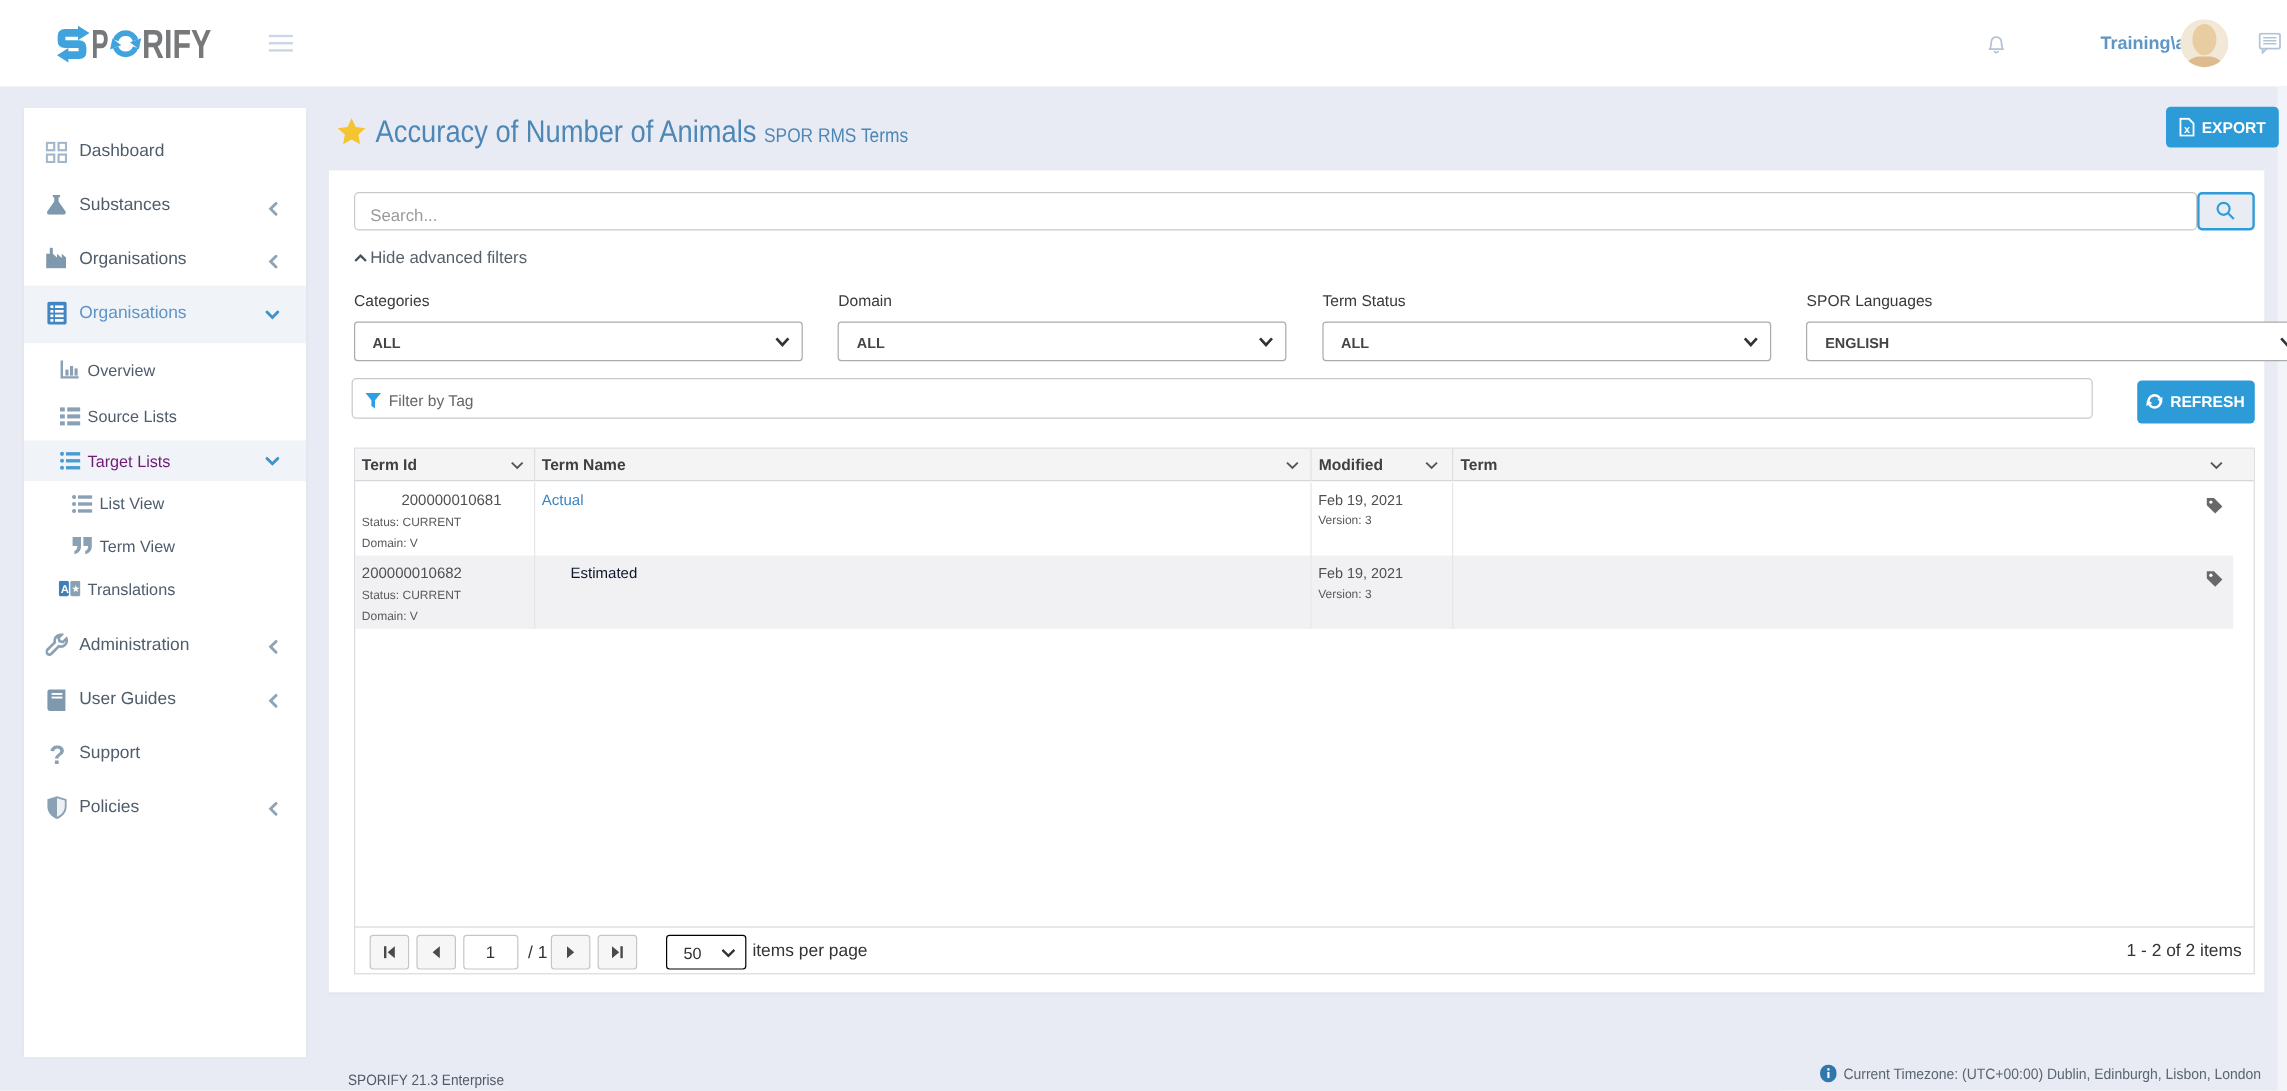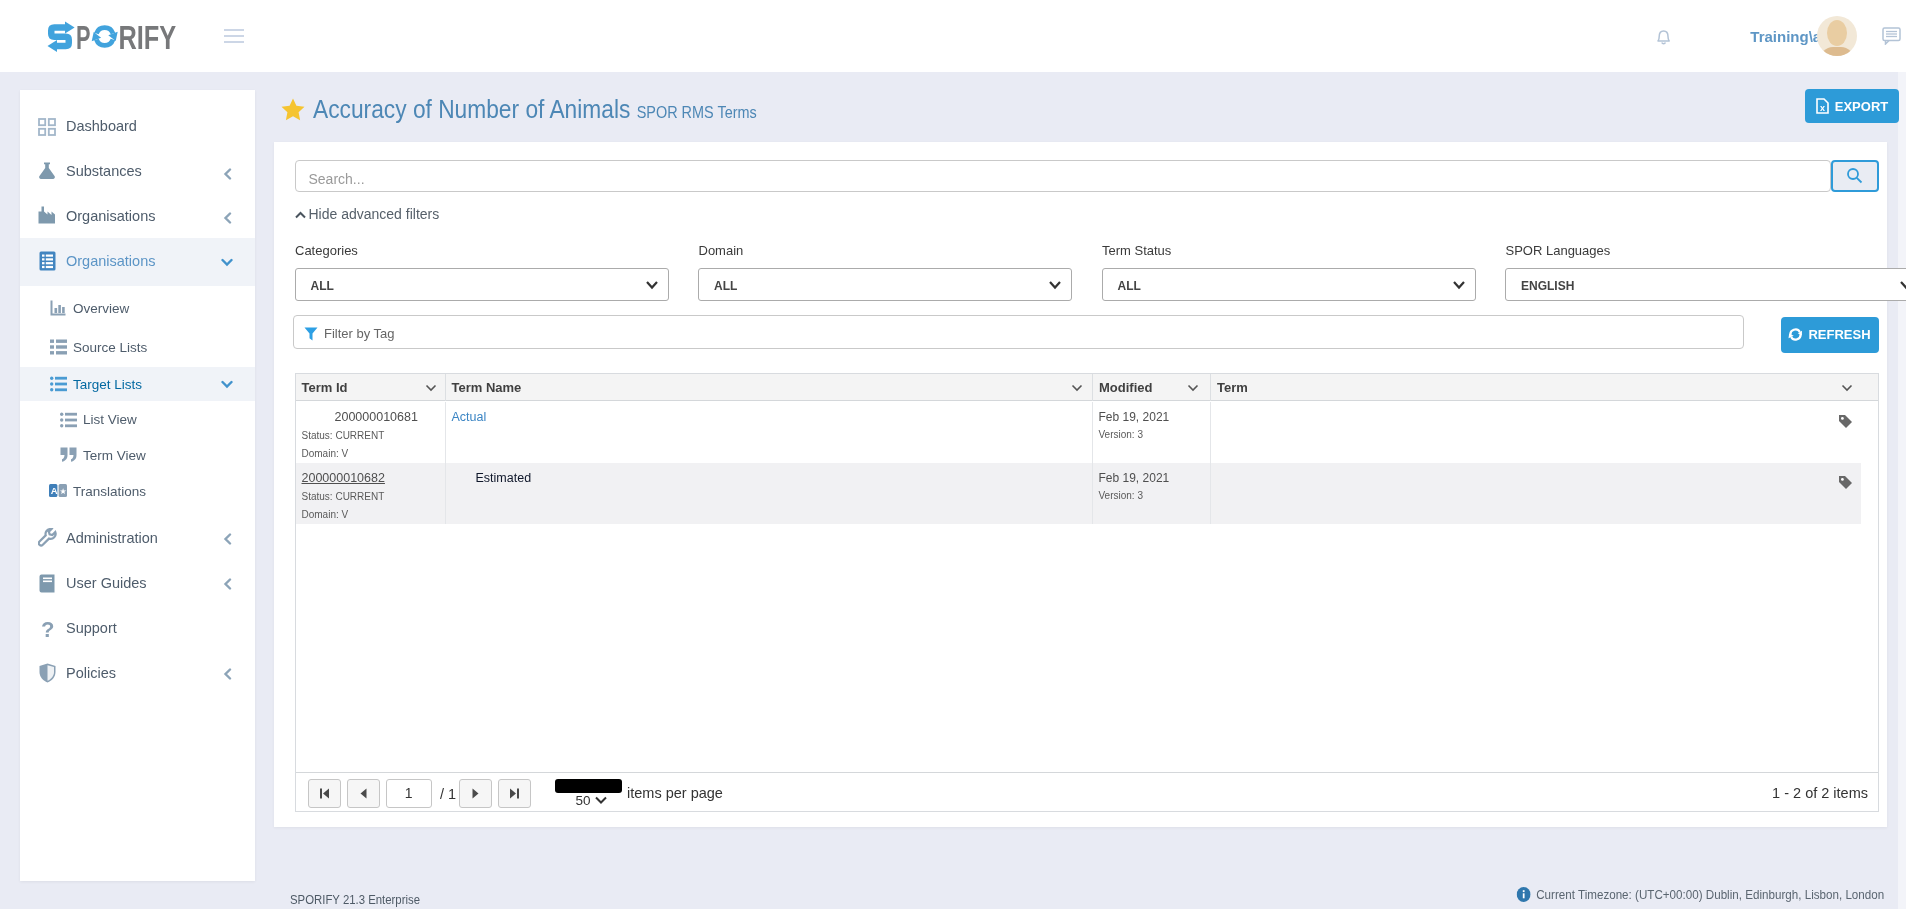--- a/index.html
+++ b/index.html
@@ -130,21 +130,21 @@
 <svg class="abs" style="left:50px; top:376px;" width="17" height="16" viewBox="0 0 17 16">
   <g fill="#4a9bd3">
       <circle cx="1.7" cy="2.2" r="1.7"></circle>
       <rect x="5" y="0.8" width="12" height="2.8"></rect>
       <circle cx="1.7" cy="8" r="1.7"></circle>
       <rect x="5" y="6.6" width="12" height="2.8"></rect>
       <circle cx="1.7" cy="13.8" r="1.7"></circle>
       <rect x="5" y="12.4" width="12" height="2.8"></rect>
     </g>
 </svg>
-<div class="abs" style="left:73px; top:377px; font-size:13.5px; color:#0369a1;">Target Lists</div>
+<div class="abs" style="left:73px; top:377px; font-size:13.5px; color:#701a75;">Target Lists</div>
 <svg class="abs" style="left:221px; top:380px;" width="12" height="9" viewBox="0 0 12 9">
     <path d="M1.5 2 L6 6.5 L10.5 2" fill="none" stroke="#4192cc" stroke-width="2.4" stroke-linecap="round"></path>
   </svg>
 
 <svg class="abs" style="left:60px; top:412px;" width="17" height="16" viewBox="0 0 17 16">
   <g fill="#8aa0b4">
       <circle cx="1.7" cy="2.2" r="1.7"></circle>
       <rect x="5" y="0.8" width="12" height="2.8"></rect>
       <circle cx="1.7" cy="8" r="1.7"></circle>
       <rect x="5" y="6.6" width="12" height="2.8"></rect>
@@ -307,21 +307,21 @@
 <div class="abs" style="left:301.5px; top:429.5px; font-size:10px; color:#5a5a5a;">Status: CURRENT</div>
 <div class="abs" style="left:301.5px; top:448px; font-size:10px; color:#5a5a5a;">Domain: V</div>
 <div class="abs" style="left:451.5px; top:410px; font-size:12.5px; color:#3b85c4;">Actual</div>
 <div class="abs" style="left:1098.5px; top:410px; font-size:12px; color:#4f4f4f;">Feb 19, 2021</div>
 <div class="abs" style="left:1098.5px; top:428.5px; font-size:10px; color:#5a5a5a;">Version: 3</div>
 <svg class="abs" style="left:1838px; top:414px;" width="15" height="15" viewBox="0 0 15 15">
   <path d="M1 1 h6 l7 7 l-6 6 l-7 -7 z" fill="#686868"></path>
     <circle cx="4.4" cy="4.4" r="1.4" fill="#fff"></circle>
 </svg>
 
-<div class="abs" style="left:301.5px; top:471px; font-size:12.5px; color:#4f4f4f;text-decoration:underline;">200000010682</div>
+<div class="abs" style="left:301.5px; top:471px; font-size:12.5px; color:#4f4f4f;">200000010682</div>
 <div class="abs" style="left:301.5px; top:490.5px; font-size:10px; color:#5a5a5a;">Status: CURRENT</div>
 <div class="abs" style="left:301.5px; top:509px; font-size:10px; color:#5a5a5a;">Domain: V</div>
 <div class="abs" style="left:451.5px; top:471px; font-size:12.5px; color:#0f172a;padding-left:24px;">Estimated</div>
 <div class="abs" style="left:1098.5px; top:471px; font-size:12px; color:#4f4f4f;">Feb 19, 2021</div>
 <div class="abs" style="left:1098.5px; top:489.5px; font-size:10px; color:#5a5a5a;">Version: 3</div>
 <svg class="abs" style="left:1838px; top:475px;" width="15" height="15" viewBox="0 0 15 15">
   <path d="M1 1 h6 l7 7 l-6 6 l-7 -7 z" fill="#686868"></path>
     <circle cx="4.4" cy="4.4" r="1.4" fill="#fff"></circle>
 </svg>
 
@@ -344,21 +344,21 @@
   <svg width="9" height="11" viewBox="0 0 9 11">
       <polygon points="1.5,0.5 1.5,10.5 7.5,5.5" fill="#4a4a4a"></polygon>
     </svg>
 </div>
 <div class="abs pgbtn" style="left:498px;">
   <svg width="11" height="11" viewBox="0 0 11 11">
       <polygon points="1,0.5 1,10.5 7,5.5" fill="#4a4a4a"></polygon>
       <rect x="8" y="0.5" width="2" height="10" fill="#4a4a4a"></rect>
     </svg>
 </div>
-<div class="abs" style="left:554.5px; top:779px; width:67px; height:14px; border:7px solid #000000; border-radius:3px; background:#fff;">
+<div class="abs" style="left:554.5px; top:779px; width:67px; height:29px; border:1px solid #000000; border-radius:3px; background:#fff;">
   <span style="position:absolute; left:14px; top:7px; font-size:13.5px; color:#333;">50</span>
   <svg style="position:absolute; right:8px; top:10px;" width="12" height="9" viewBox="0 0 12 9">
       <path d="M1 1.5 L6 6.5 L11 1.5" fill="none" stroke="#333" stroke-width="2"></path>
     </svg>
 </div>
 <div class="abs" style="left:627px; top:785px; font-size:14.5px; color:#333;">items per page</div>
 <div class="abs" style="right:38px; top:785px; font-size:14.5px; color:#333;">1 - 2 of 2 items</div>
 
 <div class="abs" style="left:289.5px; top:893px; font-size:12.5px; color:#4e5a66; transform:scaleX(0.91); transform-origin:left center;">SPORIFY 21.3 Enterprise</div>
 <div class="abs" style="right:22px; top:887px; display:flex; align-items:center; transform:scaleX(0.93); transform-origin:right center;">

